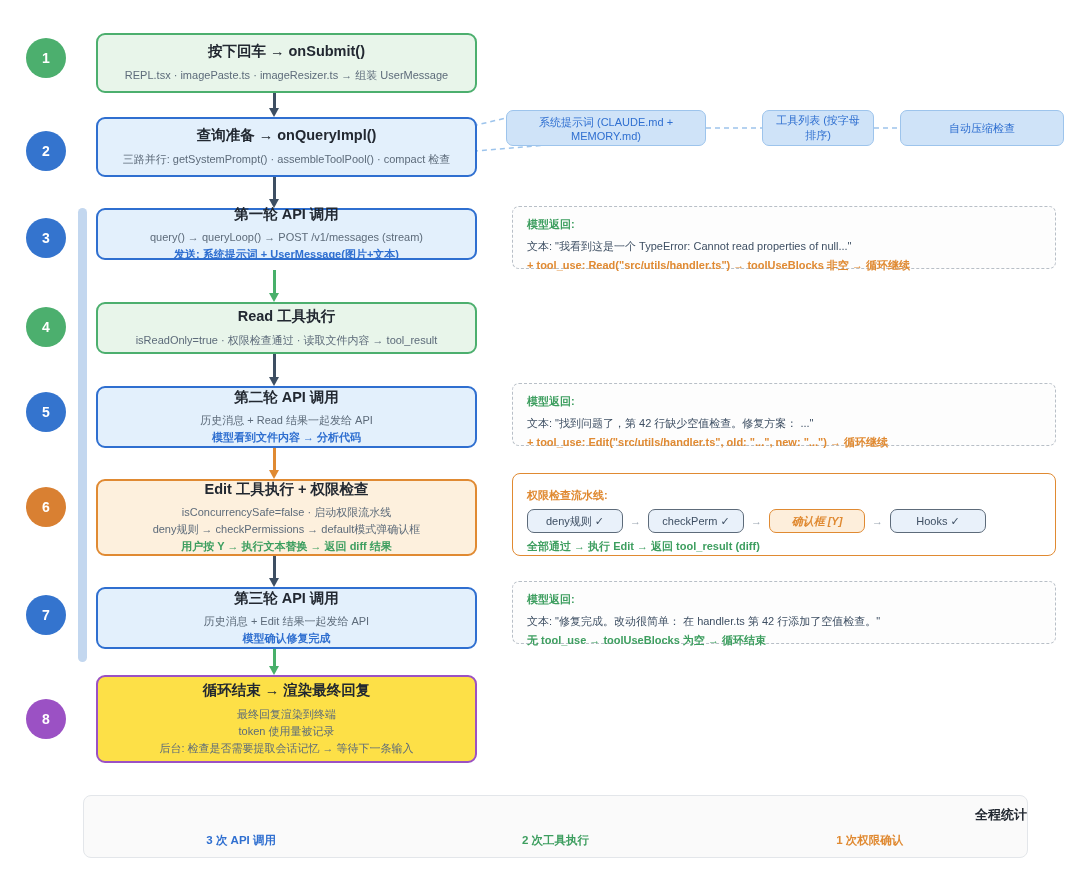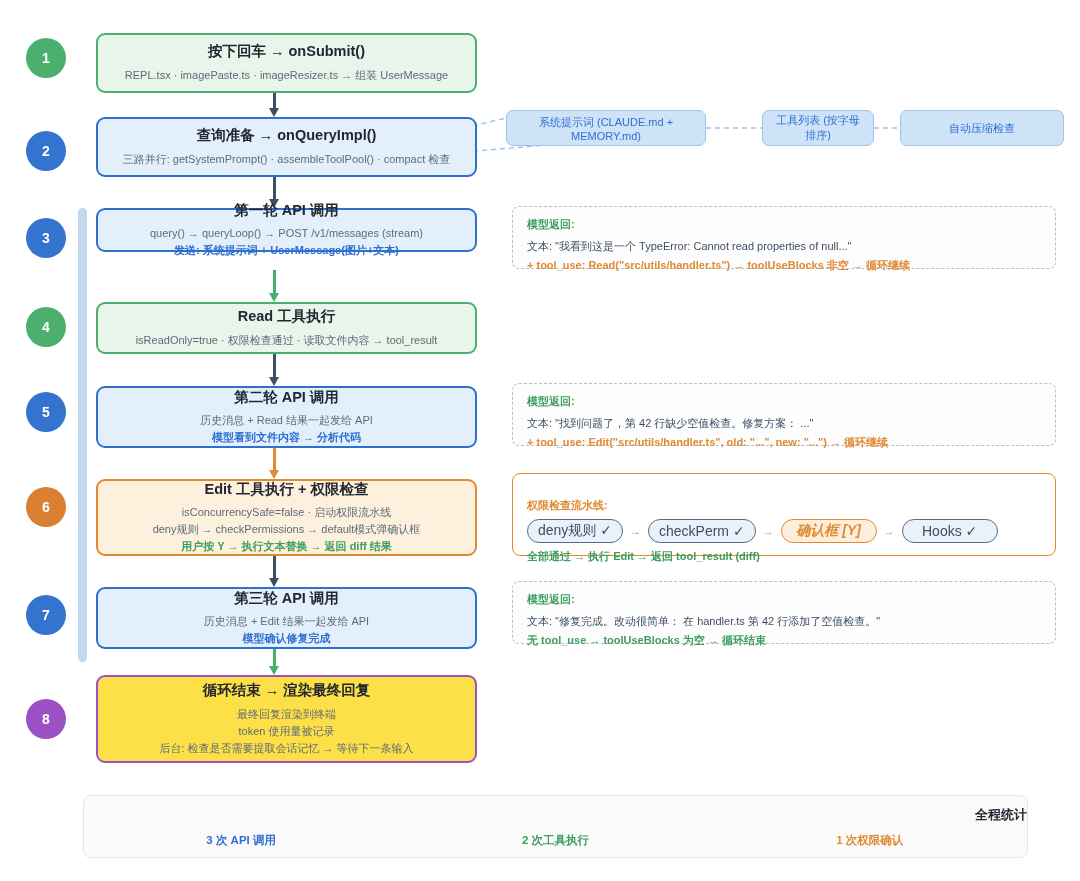--- a/index.html
+++ b/index.html
@@ -109,32 +109,32 @@
   .note-line.hl-orange { color: #e08a32; font-weight: bold; }
   .note-line.hl-green  { color: #3d9e5f; font-weight: bold; }
 
   
   .perm-panel {
     position: absolute;
     left: 512px; top: 473px; width: 544px; height: 83px;
     border: 1.6px solid #e08a32;
     border-radius: 8px;
     background: #ffffff;
-    padding: 24px 14px;
+    padding: 14px 14px;
     z-index: 2;
   }
   .perm-title { font-size: 11px; font-weight: bold; color: #e08a32; margin-bottom: 6px; }
   .perm-row { display: flex; align-items: center; gap: 7px; margin-bottom: 6px; }
   .perm-chip {
     height: 24px; min-width: 96px;
     border: 1.5px solid #5d6b7a;
-    border-radius: 12px;
+    border-radius: 7px;
     background: #e9f1fa;
     display: flex; align-items: center; justify-content: center;
-    font-size: 14px; color: #3e4f63; padding: 0 10px; white-space: nowrap;
+    font-size: 11px; color: #3e4f63; padding: 0 10px; white-space: nowrap;
   }
   .perm-chip.accent {
     border-color: #e08a32; background: #fdeedb; color: #e08a32; font-weight: bold; font-style: italic;
   }
   .perm-arrow { font-size: 11px; color: #9aa5b1; }
   .perm-foot { font-size: 11px; font-weight: bold; color: #3d9e5f; }
 
   
   .summary {
     position: absolute;
@@ -193,21 +193,21 @@
   <div class="pill" style="left:900px; top:110px; width:164px;">
     <span>自动压缩检查</span>
   </div>
   <div class="pill" style="left:762px; top:110px; width:112px;">
     <span>工具列表 (按字母排序)</span>
   </div>
 
   <div class="step-circle" style="left: 26px; top: 218px; background: rgb(52, 116, 206);">
     <span>3</span>
   </div>
-  <div class="flow-box v-blue" style="top:208px; height:44px;">
+  <div class="flow-box v-blue" style="top:208px; height:52px;">
     <div class="flow-title">第一轮 API 调用</div>
     <div class="flow-line">query() → queryLoop() → POST /v1/messages (stream)</div>
     <div class="flow-line accent-blue">发送: 系统提示词 + UserMessage(图片+文本)</div>
   </div>
   <div class="conn c-green" style="left:273px; top:270px; width:2.5px; height:32px;">
     <div class="stem" style="height:24px;"></div>
       <div class="head"></div>
   </div>
 
   <div class="note" style="top:206px; height:63px;">

